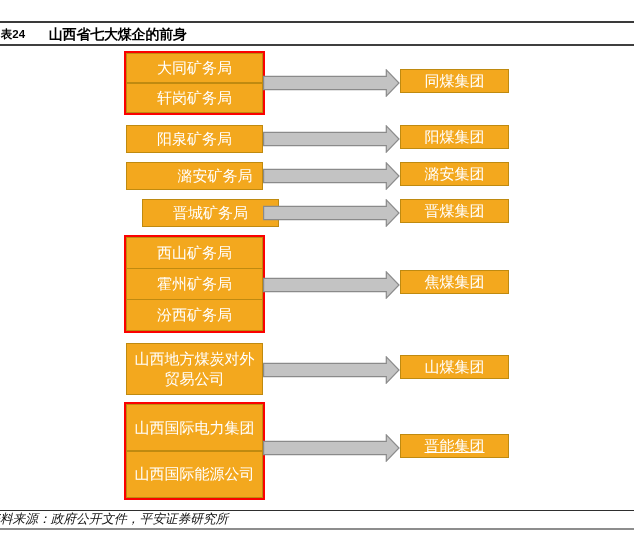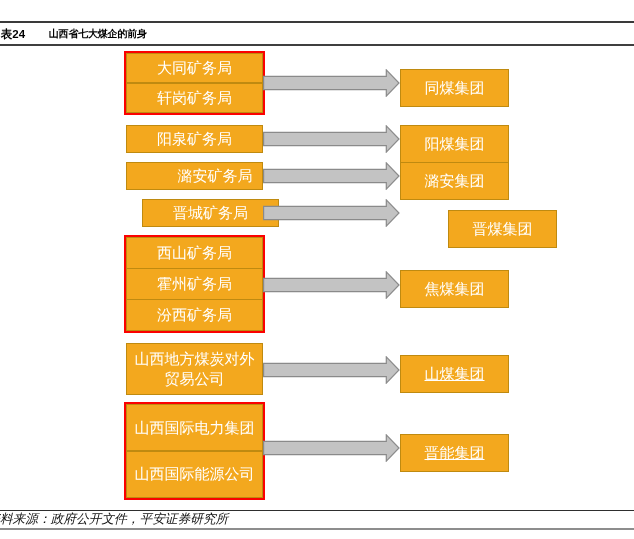--- a/index.html
+++ b/index.html
@@ -9,50 +9,50 @@
   .canvas { position: absolute; left: 0; top: 0; width: 634px; height: 539px; background: #ffffff; overflow: hidden; }
 
   .rule { position: absolute; left: 0; width: 634px; }
   .rule-top      { top: 21.2px; height: 1.8px; background: #3a3a3a; }
   .rule-title    { top: 44.3px; height: 1.4px; background: #3f3f3f; }
   .rule-src-top  { top: 509.8px; height: 1.3px; background: #2e2e2e; }
   .rule-src-bot  { top: 527.9px; height: 1.9px; background: #8d8d8d; }
 
   .title-row { position: absolute; top: 25.5px; left: 0; width: 634px; height: 16px; }
   .fig-label { position: absolute; left: -10.7px; top: 0; font-weight: bold; font-size: 11.5px; line-height: 16px; color: #000; white-space: nowrap; }
-  .fig-title { position: absolute; left: 48.8px; top: 0; font-weight: bold; font-size: 10px; line-height: 16px; color: #000; letter-spacing: -0.2px; white-space: nowrap; }
+  .fig-title { position: absolute; left: 48.8px; top: 0; font-weight: bold; font-size: 14px; line-height: 16px; color: #000; letter-spacing: -0.2px; white-space: nowrap; }
 
   
   .box { position: absolute; background: #f3a81e; border: 1.2px solid #bf8a10;
          color: #ffffff; font-family: "Liberation Serif", serif; font-size: 15px;
          display: flex; align-items: center; justify-content: center; text-align: center;
          line-height: 20px; padding: 0 3px; }
   .lbox { left: 126px; width: 137px; height: 28px; }
-  .rbox { left: 400px; width: 109px; height: 38px; }
+  .rbox { left: 400px; width: 109px; height: 24px; }
 
   .group { position: absolute; left: 124px; width: 141px; border: 2px solid #fb0100;
            display: flex; flex-direction: column; }
   .group .gbox { position: relative; flex: 1 1 0; left: 0; width: 100%; }
   .group .gbox + .gbox { margin-top: -0.6px; }
 
   .g1 { top: 51px;  height: 64px; }
   .g2 { top: 235px; height: 98px; }
   .g3 { top: 402px; height: 98px; }
 
   .lbox.r2 { top: 125px; }
   .lbox.r3 { top: 162px; padding-left: 44px; }
   .lbox.r4 { top: 199px; margin-left: 16px; }
   .lbox.r6 { top: 343px; height: 52px; }
 
   .rbox.r1 { top: 69px;  }
   .rbox.r2 { top: 125px; }
   .rbox.r3 { top: 162px; }
-  .rbox.r4 { top: 210px; margin-left: 48px; }
+  .rbox.r4 { top: 199px; }
   .rbox.r5 { top: 270px; }
-  .rbox.r6 { top: 354.5px; text-decoration: underline; }
+  .rbox.r6 { top: 354.5px; }
   .rbox.r7 { top: 434px; text-decoration: underline; }
 
   .arrow { position: absolute; left: 263px; width: 137px; height: 28px; }
   .arrow.r1 { top: 69px; }
   .arrow.r2 { top: 125px; }
   .arrow.r3 { top: 162px; }
   .arrow.r4 { top: 199px; }
   .arrow.r5 { top: 270.5px; }
   .arrow.r6 { top: 355.5px; }
   .arrow.r7 { top: 434px; }

